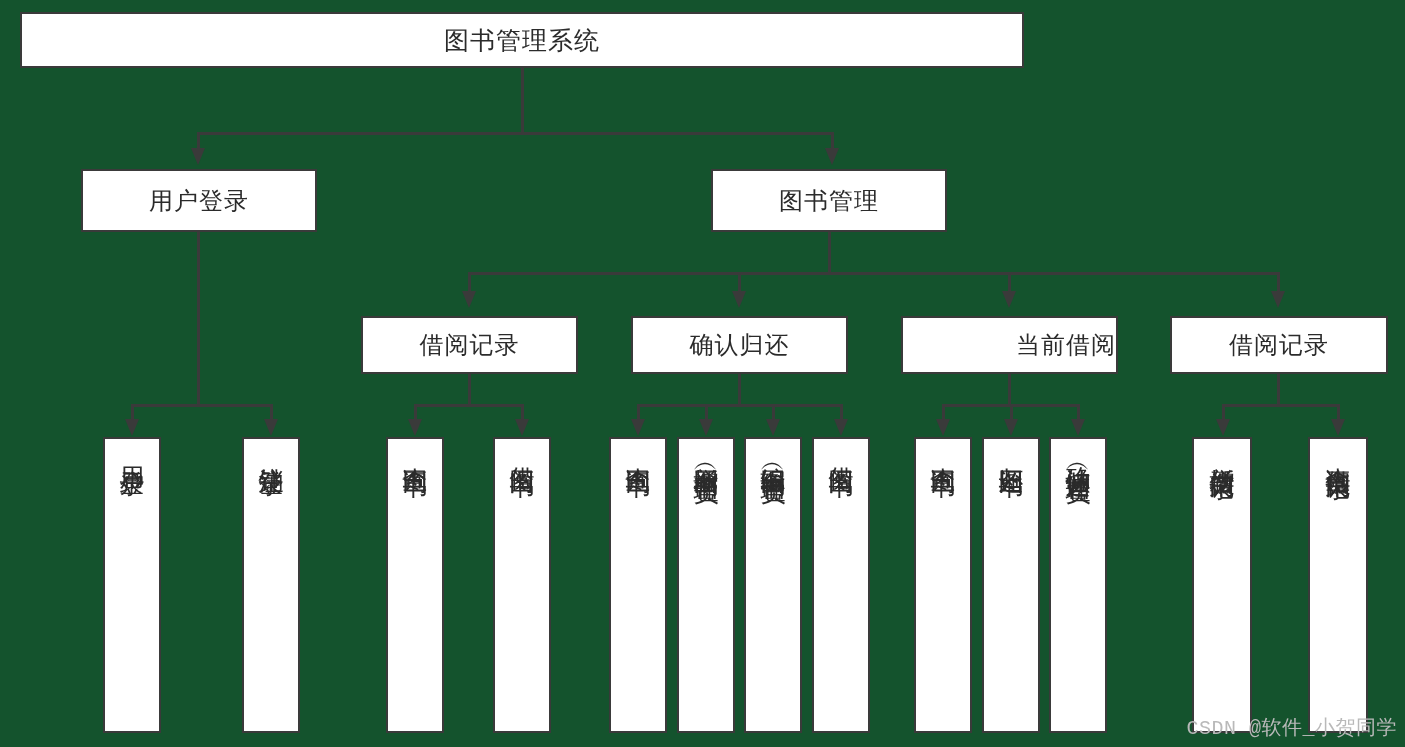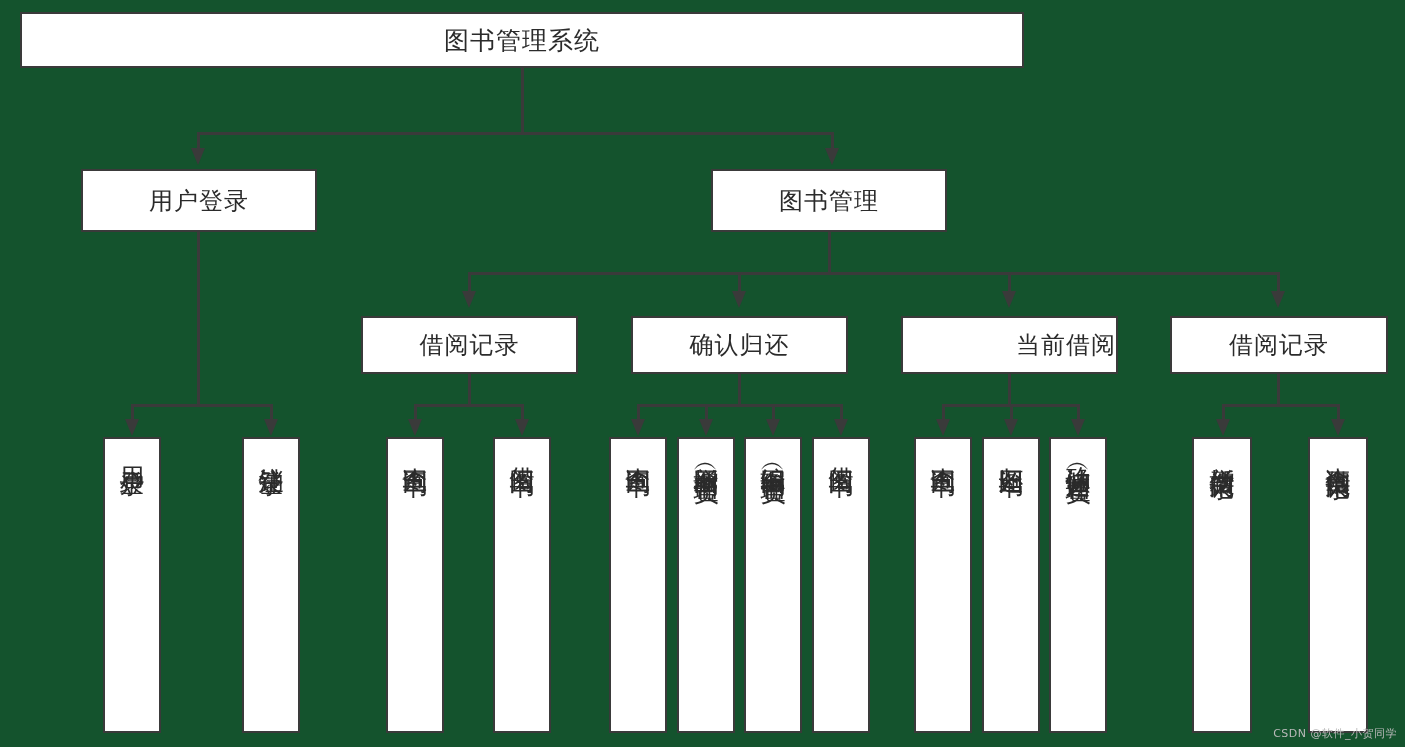--- a/index.html
+++ b/index.html
@@ -56,25 +56,26 @@
     width:0;height:0;
     border-left:7px solid transparent;
     border-right:7px solid transparent;
     border-top:17px solid #3a3a3a;
   }
   
   #watermark{
     position:absolute;
     right:8px;
     bottom:6px;
-    font-size:11px;
+    font-size:20px;
     color:#b9b9b9;
     letter-spacing:0.5px;
     white-space:nowrap;
     pointer-events:none;
+    font-family:Liberation Mono, monospace;
   }
 </style>
 </head>
 <body>
 
 <div id="canvas">
 
   <div class="node h root" style="left:20px;top:12px;width:1004px;height:56px;">
     <span>图书管理系统</span>
   </div>

